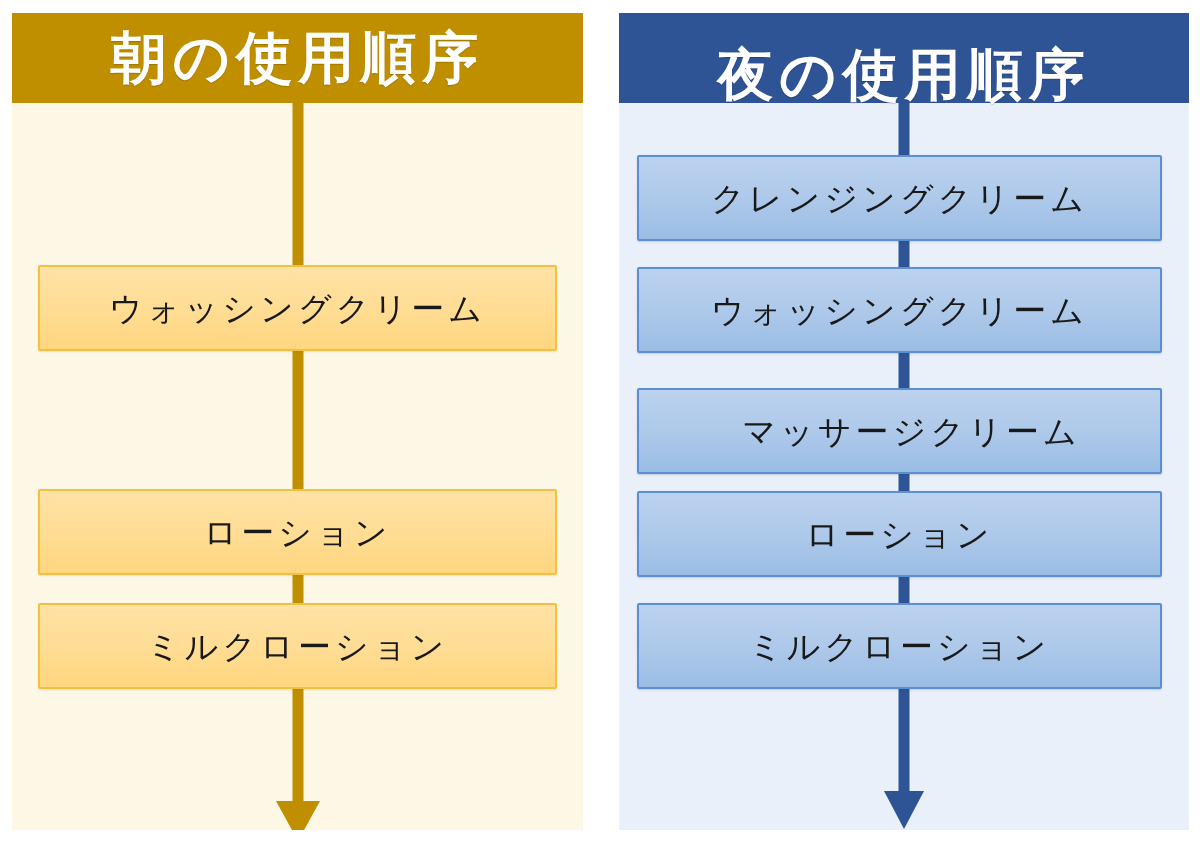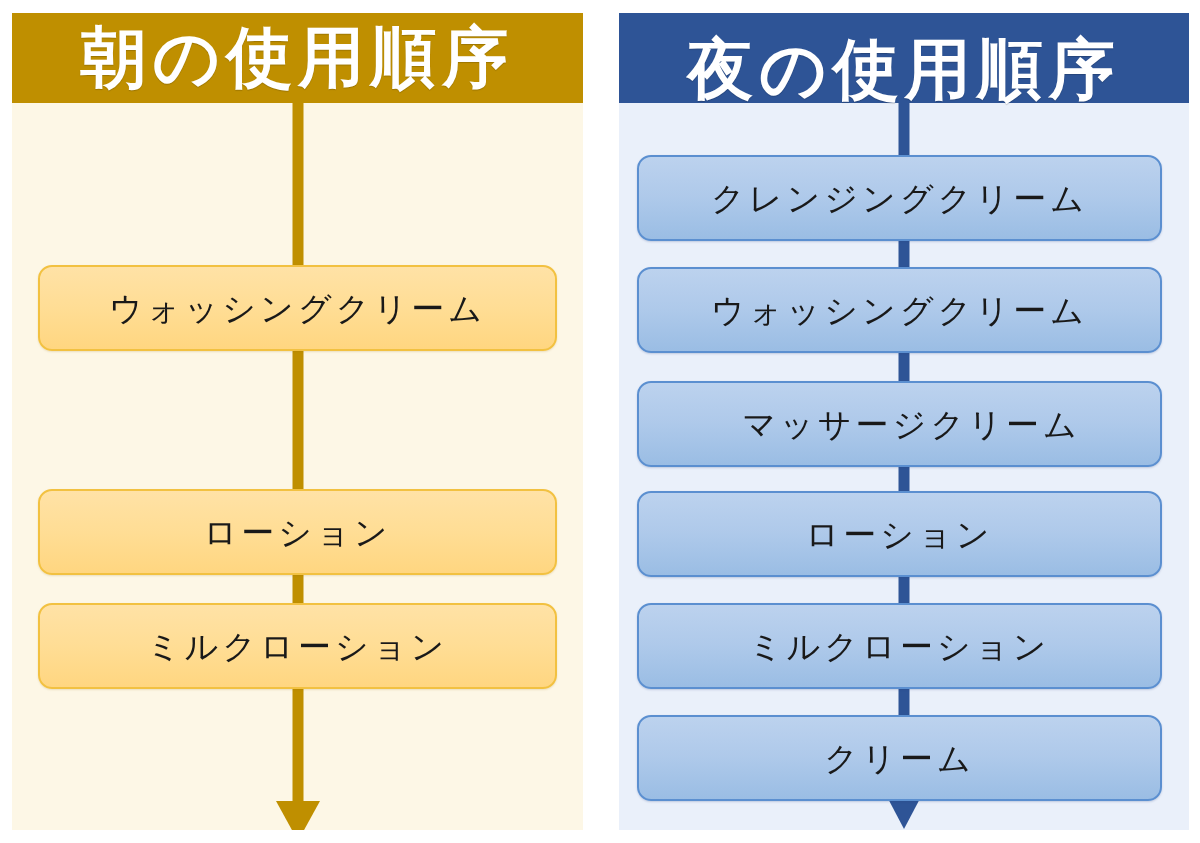--- a/index.html
+++ b/index.html
@@ -55,21 +55,21 @@
   }
   .panel.morning .panel-header {
     background: #bf8f00;
   }
   .panel.night .panel-header {
     background: #2e5496;
     align-items: flex-end;
   }
   .panel-header .title {
     color: #ffffff;
-    font-size: 66px;
+    font-size: 56px;
     font-weight: 700;
     letter-spacing: 6px;
     line-height: 1;
     white-space: nowrap;
     text-shadow: 0 1px 1px rgba(0,0,0,0.18);
   }
 
   
   .flow {
     position: absolute;
@@ -110,21 +110,21 @@
     border-top: 38px solid #2e5496;
   }
 
   
   .step {
     position: absolute;
     left: 26px;
     width: 519px;
     height: 86px;
     box-sizing: border-box;
-    border-radius: 14px;
+    border-radius: 2px;
     display: flex;
     align-items: center;
     justify-content: center;
     z-index: 4;
   }
   .panel.night .step {
     left: 18px;
     width: 525px;
   }
   .panel.morning .step {
@@ -189,32 +189,29 @@
       <div class="arrow-head" style="top:688px;"></div>
 
       <div class="step" style="top:52px;">
         <span class="label">クレンジングクリーム</span>
       </div>
 
       <div class="step" style="top:164px;">
         <span class="label">ウォッシングクリーム</span>
       </div>
 
-      <div class="step" style="top:278px;padding-left:24px;">
+      <div class="step" style="top:285px;padding-left:24px;">
         <span class="label">マッサージクリーム</span>
       </div>
 
       <div class="step" style="top:388px;">
         <span class="label">ローション</span>
       </div>
 
       <div class="step" style="top:500px;">
         <span class="label">ミルクローション</span>
       </div>
 
-      <div class="step" style="top:612px;">
-        <span class="label">クリーム</span>
-      </div>
 
     </div>
   </section>
 
 </div>
 
 </body></html>

